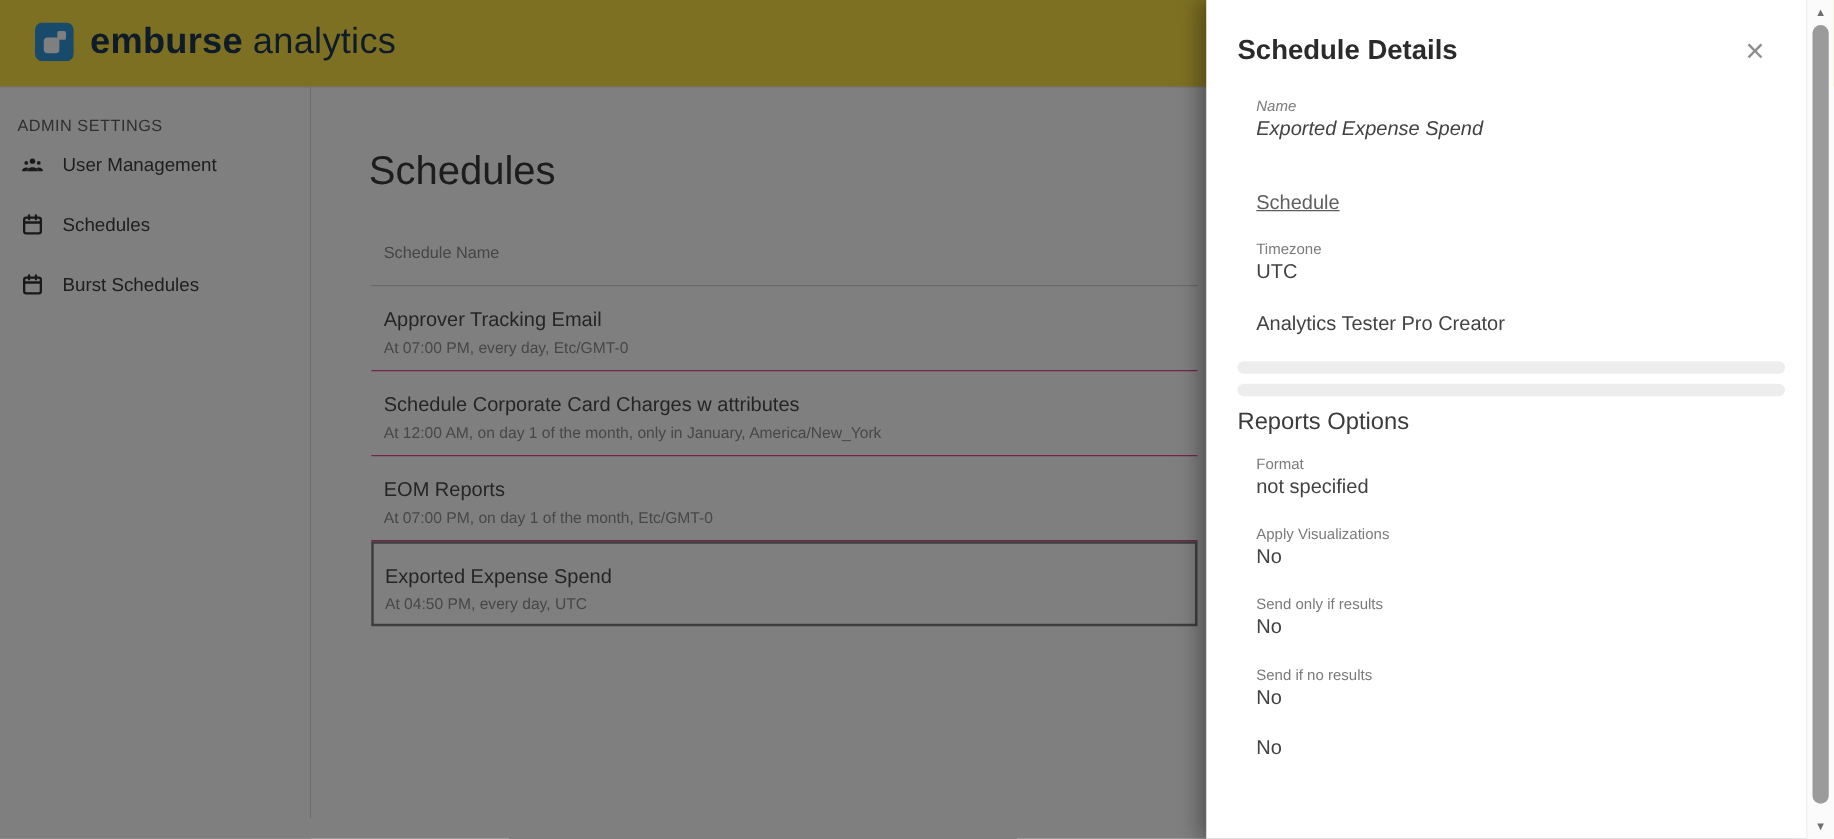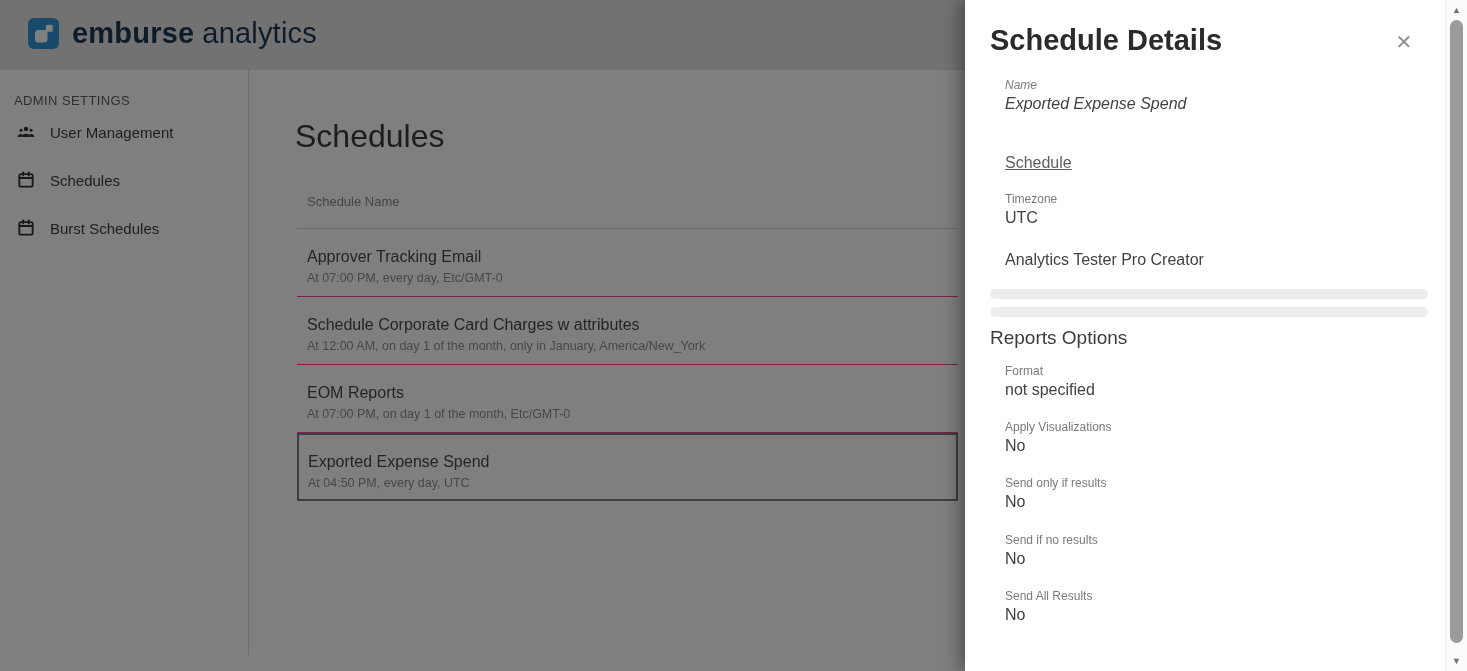--- a/index.html
+++ b/index.html
@@ -5,21 +5,21 @@
   * { box-sizing: border-box; }
   html,body { margin:0; padding:0; }
   body {
     width:1467px; height:671px; position:relative; overflow:hidden;
     font-family:"Liberation Sans", sans-serif; background:#fff;
   }
 
   
   .header {
     position:absolute; top:0; left:0; width:100%; height:70px;
-    background:#e5e5e5; border-bottom:1px solid #e0e0e0;
+    background:#fde047; border-bottom:1px solid #e0e0e0;
   }
   .brand { position:absolute; left:28px; top:17px; display:flex; align-items:center; }
   .brand-icon { width:31px; height:31px; display:block; }
   .brand-text { margin-left:13px; font-size:29px; color:#1c3650; letter-spacing:0.2px; }
   .brand-bold { font-weight:700; }
   .brand-light { font-weight:400; margin-left:8px; }
 
   .sidebar {
     position:absolute; top:70px; left:0; width:249px; bottom:16px;
     background:#fff; border-right:1px solid #dcdcdc;
@@ -49,21 +49,21 @@
     position:absolute; top:0; left:0; width:1445px; height:671px;
     background:rgba(0,0,0,0.5); z-index:10;
   }
 
   
   .drawer {
     position:absolute; top:0; left:965px; width:480px; height:671px;
     background:#fff; z-index:20; box-shadow:-6px 0 16px rgba(0,0,0,0.35);
     padding:28px 0 0 25px;
   }
-  .drawer-title { margin:0; font-size:29px; line-height:24px; font-weight:700; color:#2b2b2b; }
+  .drawer-title { margin:0; font-size:22px; line-height:24px; font-weight:700; color:#2b2b2b; }
   .drawer-close {
     position:absolute; top:31px; right:30px; width:22px; height:22px;
     font-size:20px; line-height:22px; text-align:center; color:#8f8f8f; cursor:pointer;
   }
   .dfield { margin-left:15px; }
   .dlabel { font-size:12px; line-height:14px; color:#7a7a7a; }
   .dvalue { margin-top:2px; font-size:16px; line-height:19px; color:#424242; }
   .m-name    { margin-top:26px;font-style:italic; }
   .sec-sub   { margin:40px 0 0 15px; font-size:16px; line-height:19px; color:#5e5e5e;text-decoration:underline; }
   .m-tz      { margin-top:20px; }
@@ -199,21 +199,20 @@
   </div>
   <div class="dfield m-g">
     <div class="dlabel">Send only if results</div>
     <div class="dvalue">No</div>
   </div>
   <div class="dfield m-g2">
     <div class="dlabel">Send if no results</div>
     <div class="dvalue">No</div>
   </div>
   <div class="dfield m-g">
-    <div class="dlabel">Send All Results</div>
     <div class="dvalue">No</div>
   </div>
 </aside>
 
 <div class="scrollbar">
   <div class="sb-arrow sb-up">▲</div>
   <div class="sb-thumb"></div>
   <div class="sb-arrow sb-down">▼</div>
 </div>
 

